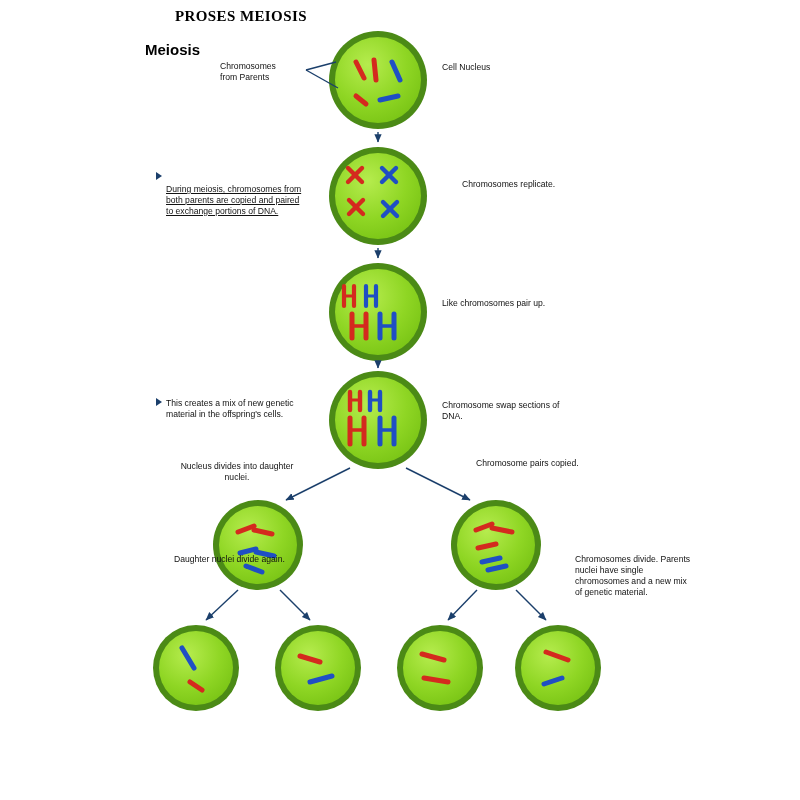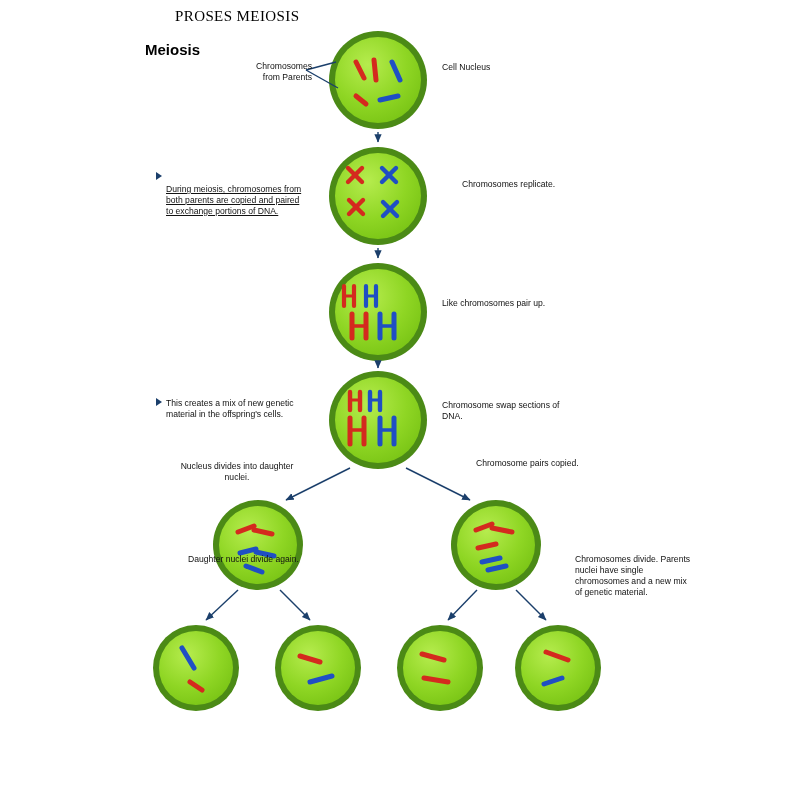--- a/index.html
+++ b/index.html
@@ -19,49 +19,49 @@
     position: absolute;
     left: 0; top: 0;
     width: 800px;
     height: 800px;
   }
   .page-title {
     position: absolute;
     left: 175px;
     top: 8px;
     font-family: "Liberation Serif", serif;
-    font-weight: normal;
+    font-weight: bold;
     font-size: 15px;
     letter-spacing: 0.4px;
     color: #000000;
   }
   .section-title {
     position: absolute;
     left: 145px;
     top: 41px;
     font-size: 15px;
     font-weight: bold;
     color: #000000;
   }
   .label {
     position: absolute;
     font-size: 8.6px;
     line-height: 1.28;
     color: #111111;
   }
-  .lbl-chrom-parents { left: 232px; top: 61px; width: 80px; text-align: right; }
+  .lbl-chrom-parents { left: 220px; top: 61px; width: 80px; text-align: left; }
   .lbl-cell-nucleus  { left: 442px; top: 62px; width: 110px; }
   .lbl-during        { left: 166px; top: 184px; width: 140px; text-decoration: underline; }
   .lbl-replicate     { left: 442px; top: 179px; width: 110px; margin-left: 20px; }
   .lbl-pairup        { left: 442px; top: 298px; width: 110px; }
   .lbl-mix           { left: 166px; top: 398px; width: 140px; }
   .lbl-swap          { left: 442px; top: 400px; width: 120px; }
   .lbl-nucleus-div   { left: 172px; top: 461px; width: 130px; text-align: center; }
   .lbl-pairs-divide  { left: 476px; top: 458px; width: 150px; }
-  .lbl-daughter-again{ left: 144px; top: 554px; width: 115px; padding-left: 44px; }
+  .lbl-daughter-again{ left: 130px; top: 554px; width: 115px; padding-left: 44px; }
   .lbl-chrom-divide  { left: 575px; top: 554px; width: 120px; }
 </style>
 </head>
 <body>
 
 <div class="page-title">PROSES MEIOSIS</div>
 <div class="section-title">Meiosis</div>
 
 <svg id="diagram" viewBox="0 0 800 800">
   <defs>

